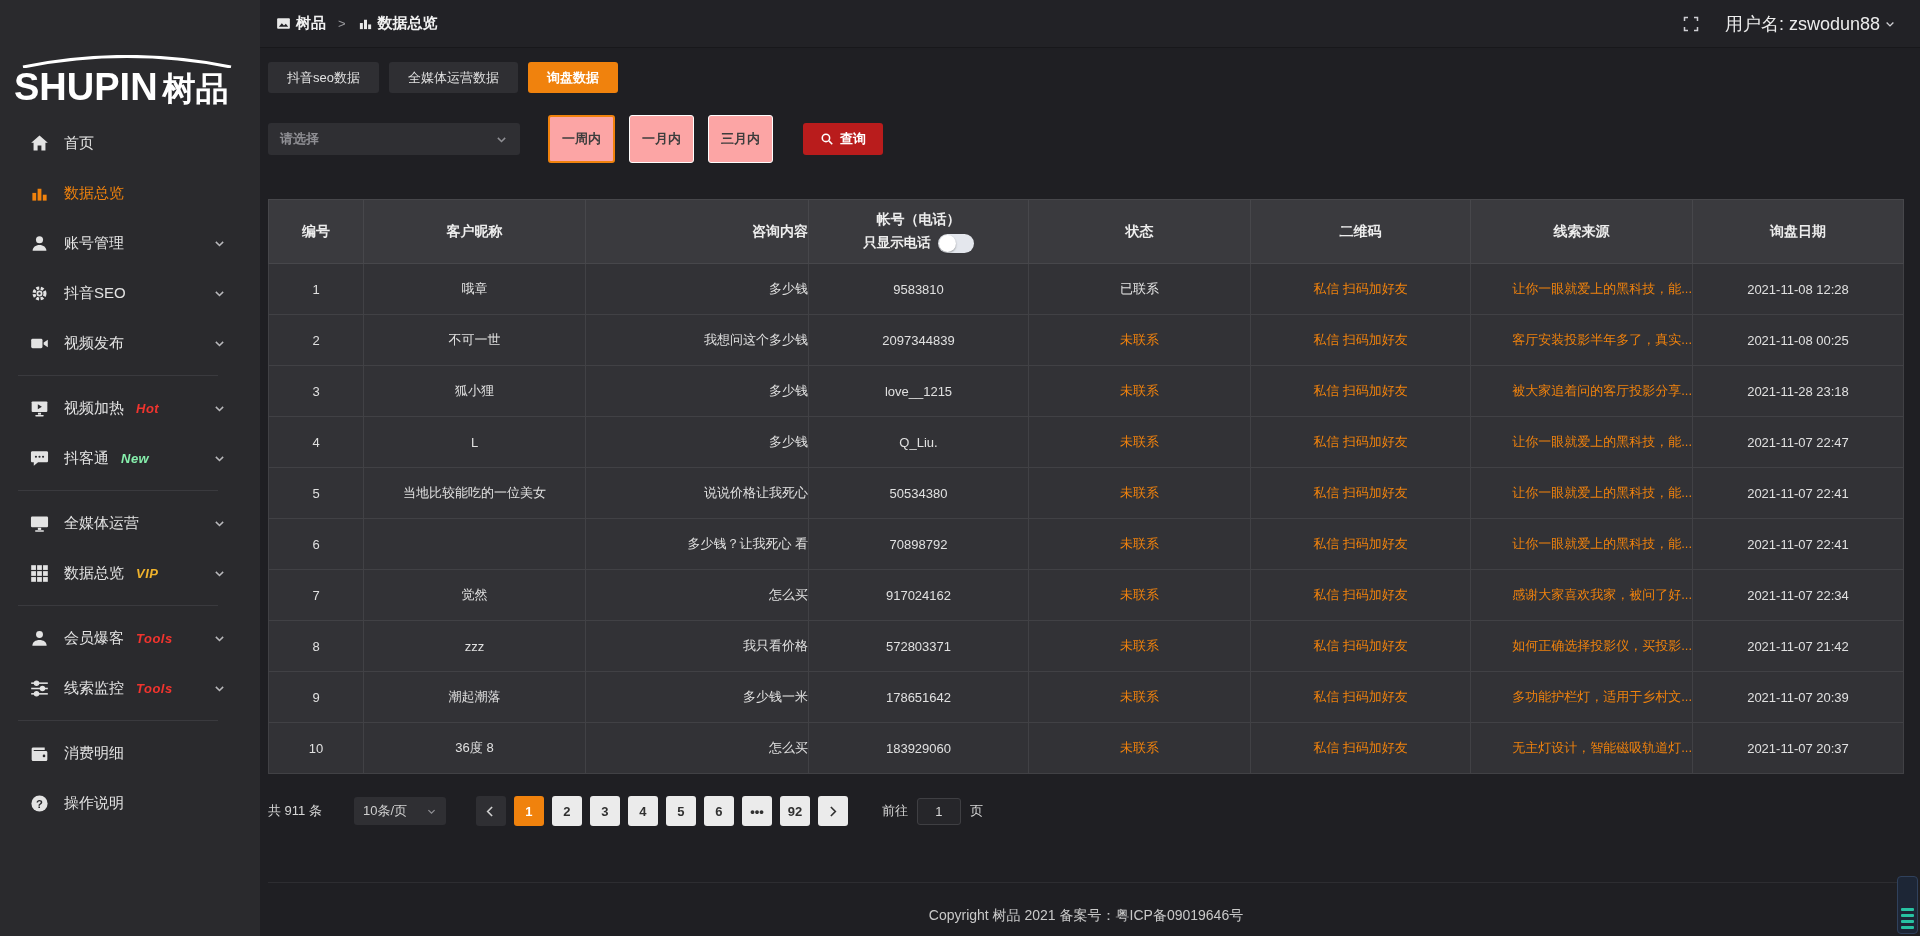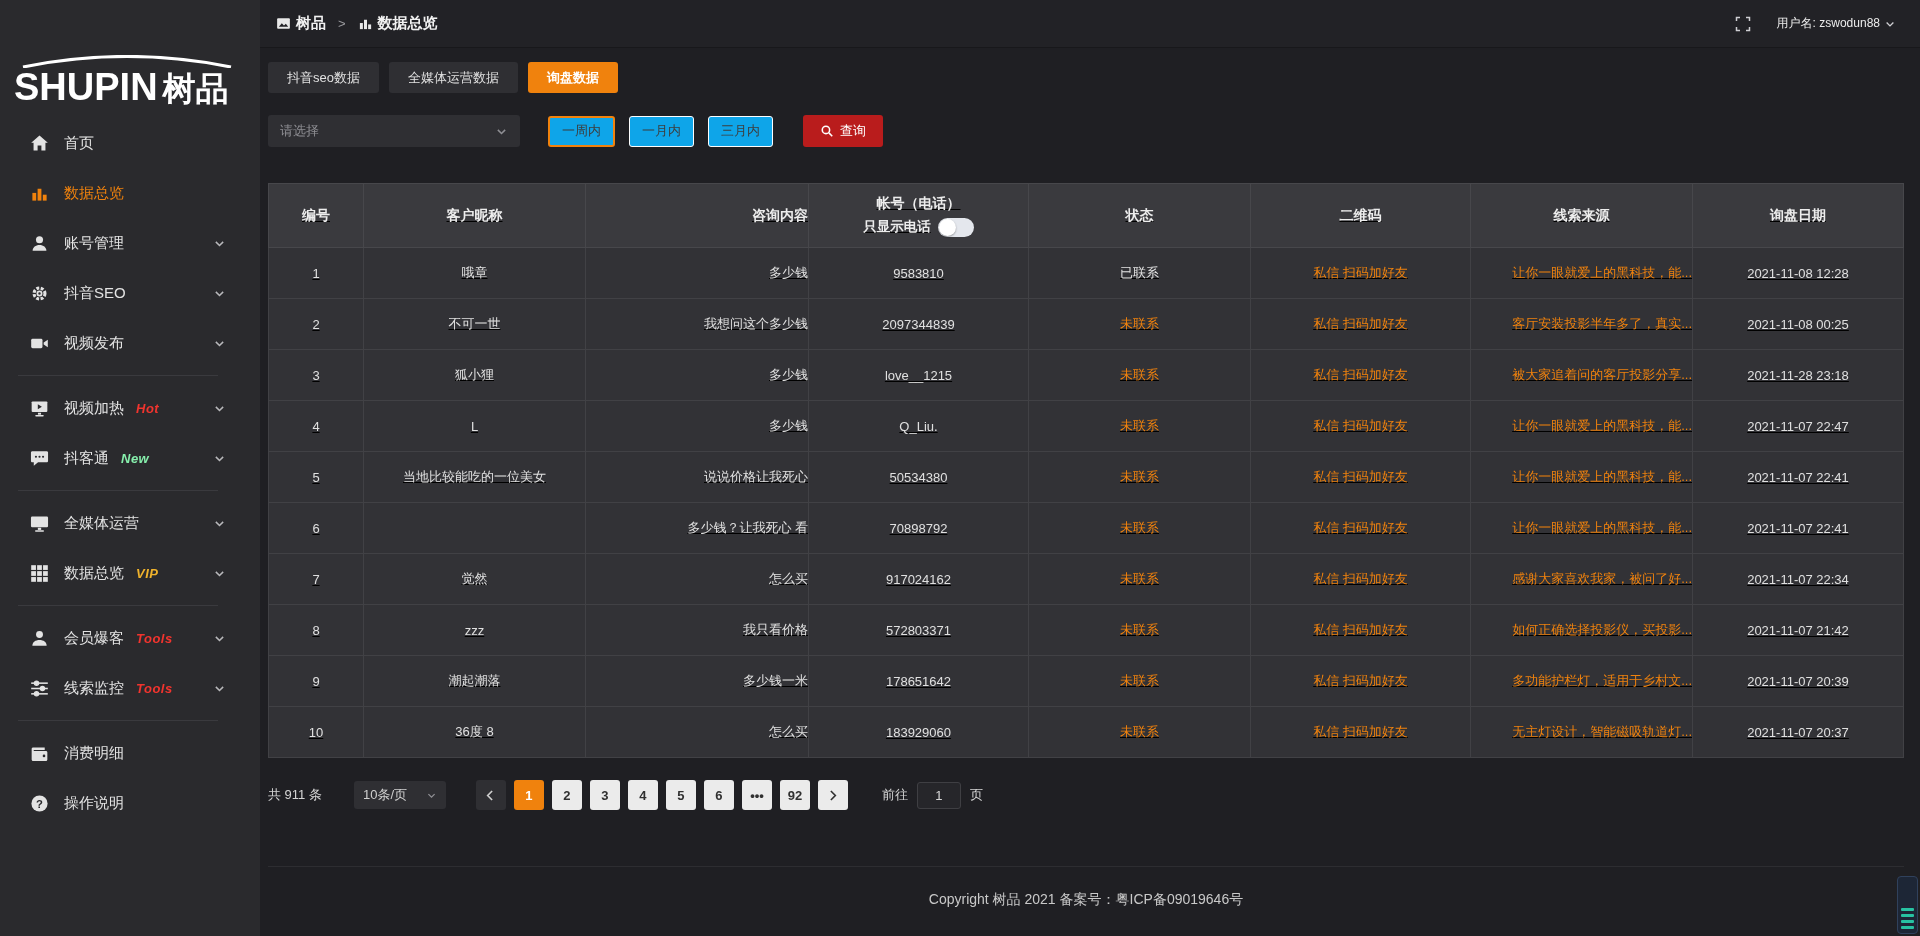--- a/index.html
+++ b/index.html
@@ -25,49 +25,49 @@
   .menu-divider { height:1px; background:#3a3a3e; margin:7px 42px 7px 18px; }
 
   
   .topbar { position:absolute; left:260px; right:0; top:0; height:48px; background:#222226;
     border-bottom:1px solid #18181b; display:flex; align-items:center; justify-content:space-between;
     padding:0 24px 0 16px; }
   .crumbs { display:flex; align-items:center; color:#f2f2f2; font-size:15px; font-weight:700; }
   .crumb-icn { display:inline-flex; width:15px; height:15px; margin-right:5px; color:#e8e8e8; }
   .crumb-icn svg { width:100%; height:100%; }
   .crumb-sep { color:#9a9a9e; margin:0 12px; font-size:13px; font-weight:400; }
-  .top-right { display:flex; align-items:center; color:#ececec; font-size:12px; }
+  .top-right { display:flex; align-items:center; color:#ececec; font-size:18px; }
   .fs-icn { display:inline-flex; width:16px; height:16px; color:#cfcfd3; margin-right:26px; cursor:pointer; }
   .fs-icn svg { width:100%; height:100%; }
   .user-chevron { display:inline-flex; width:12px; height:12px; color:#cfcfd3; margin-left:4px; }
   .user-chevron svg { width:100%; height:100%; }
 
   
   .content { margin-left:260px; padding:48px 16px 0 8px; }
   .tabs { display:flex; gap:10px; margin-top:14px; }
   .tab { height:31px; padding:0 19px; display:flex; align-items:center; background:#2f2f33; color:#e2e2e2;
     font-size:13px; border-radius:3px; cursor:pointer; }
   .tab.active { background:#f0820d; color:#fff; font-weight:700; }
 
-  .filters { display:flex; align-items:center; margin-top:22px; }
+  .filters { display:flex; align-items:center; margin-top:22px;font-weight:bold; }
   .select { width:252px; height:32px; background:#2f2f33; border-radius:3px; display:flex; align-items:center;
     justify-content:space-between; padding:0 12px; color:#8f8f94; font-size:13px; cursor:pointer; }
   .select .sel-chevron { display:inline-flex; width:13px; height:13px; color:#8f8f94; }
   .select svg { width:100%; height:100%; }
   .date-group { display:flex; gap:14px; margin-left:28px; }
-  .date-btn { height:31px; padding:0 12px; background:#0ea5e9; border:1px solid #fdfdfd; border-radius:3px;
+  .date-btn { height:48px; padding:0 12px; background:#fca5a5; border:1px solid #fdfdfd; border-radius:3px;
     color:#3d3d3d; font-size:13px; display:flex; align-items:center; cursor:pointer; }
   .date-btn.active { border:2px solid #f0820d; }
   .search-btn { margin-left:30px; height:32px; padding:0 17px; background:#b91c1c; color:#fff; font-size:13px;
     border-radius:3px; display:flex; align-items:center; gap:6px; cursor:pointer; }
   .search-icn { display:inline-flex; width:14px; height:14px; }
   .search-icn svg { width:100%; height:100%; }
 
   
-  table { margin-top:36px; width:100%; border-collapse:collapse; table-layout:fixed; background:#bef264;text-decoration:underline; }
+  table { margin-top:36px; width:100%; border-collapse:collapse; table-layout:fixed; background:#bef264; }
   col.c1{width:95px} col.c2{width:222px} col.c3{width:223px} col.c4{width:220px}
   col.c5{width:222px} col.c6{width:220px} col.c7{width:222px}
   th { background:#3a3a3e; border:1px solid #47474b; height:64px; color:#ededed; font-size:14px;
     font-weight:600; text-align:center; }
   td { background:#323236; border:1px solid #414145; height:51px; color:#e0e0e0; font-size:13px;
     text-align:center; overflow:hidden; white-space:nowrap; text-overflow:ellipsis; }
   th.al, td.al { text-align:right; padding-left:14px; }
   td.link { color:#f0820d; }
   td.status-pending { color:#f0820d; }
   td.status-done { color:#e3e3e3; }

